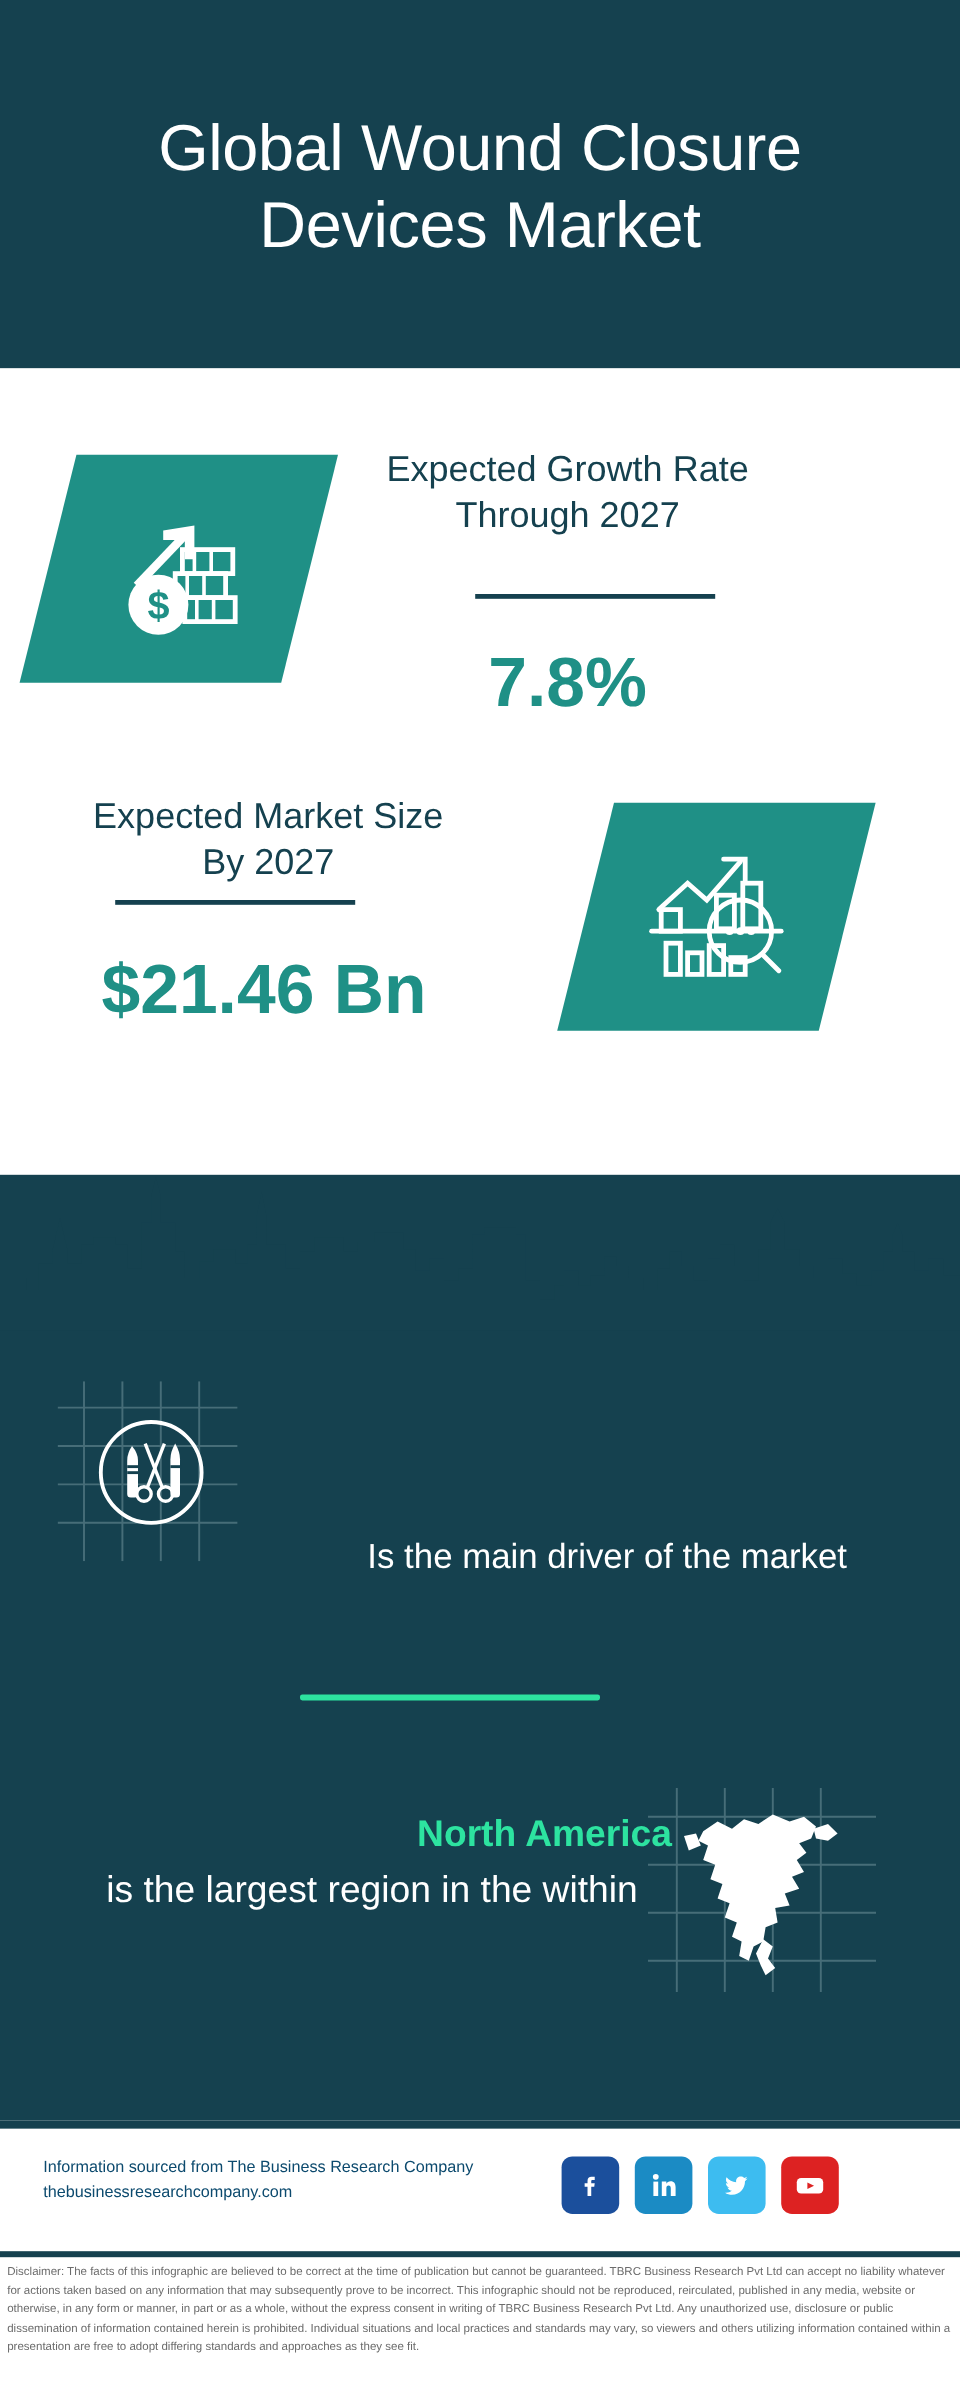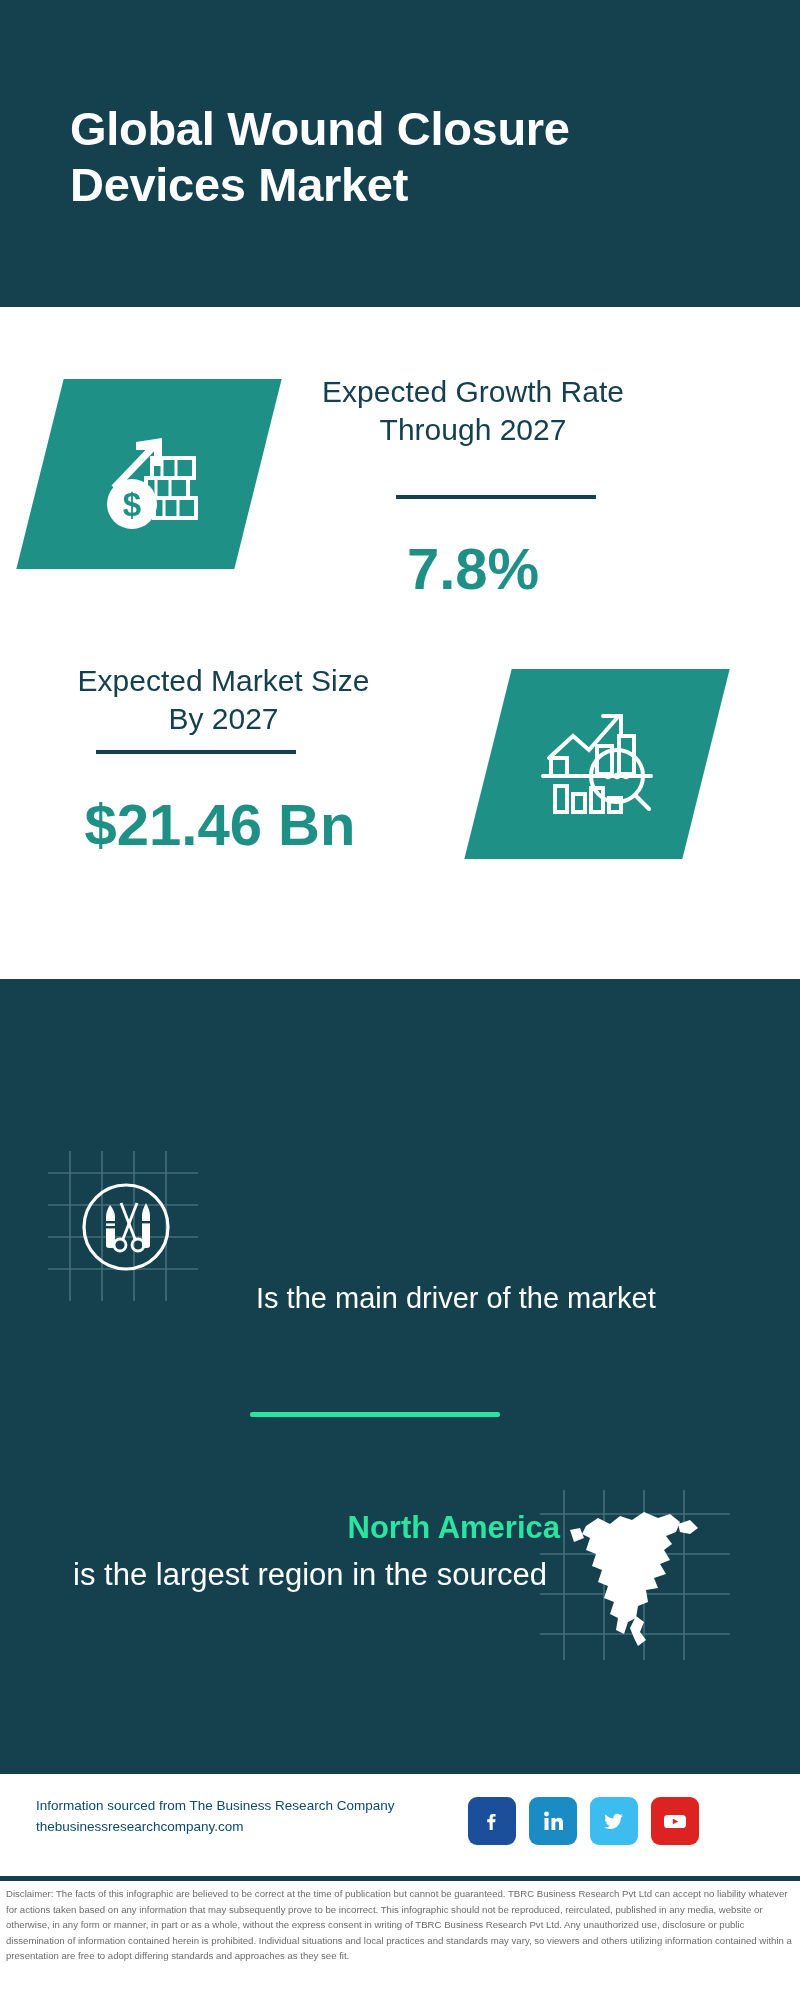--- a/index.html
+++ b/index.html
@@ -25,24 +25,24 @@
     top: 0; left: 0;
     width: 800px;
     height: 307px;
     background: #15414f;
     display: flex;
     align-items: center;
     justify-content: center;
   }
   .header-title {
     color: #ffffff;
-    font-size: 47px;
-    font-weight: bold;
+    font-size: 54px;
+    font-weight: normal;
     line-height: 1.18;
-    text-align: left;
+    text-align: center;
     letter-spacing: -0.3px;
     width: 660px;
     padding-top: 6px;
   }
 
   
   .white-zone {
     position: absolute;
     top: 307px; left: 0;
     width: 800px;
@@ -149,20 +149,21 @@
     line-height: 1.3;
     text-align: center;
   }
   .driver-sub {
     position: absolute;
     left: 256px; top: 1280px;
     width: 500px;
     color: #ffffff;
     font-size: 29px;
     line-height: 1.3;
+    text-align: center;
   }
   .green-rule {
     position: absolute;
     left: 250px; top: 1412px;
     width: 250px; height: 5px;
     background: #2de3a0;
     border-radius: 2px;
   }
 
   
@@ -380,21 +381,21 @@
 
       <path d="M98 52 q4 7 4 13 l0 29 q0 3 -3 3 l-2 0 q-3 0 -3 -3 l0 -29 q0 -6 4 -13 z" fill="#ffffff"></path>
       <rect x="94" y="70" width="9" height="2.4" fill="#15414f"></rect>
     </svg>
   </div>
 
   <div class="driver-sub">Is the main driver of the market</div>
   <div class="green-rule"></div>
 
   <div class="region-heading">North America</div>
-  <div class="region-sub">is the largest region in the sourced</div>
+  <div class="region-sub">is the largest region in the within</div>
 
   <div class="map-wrap">
     <svg class="grid-box" width="190" height="170" viewBox="0 0 190 170">
       <g>
         <line x1="24" y1="0" x2="24" y2="170"></line>
         <line x1="64" y1="0" x2="64" y2="170"></line>
         <line x1="104" y1="0" x2="104" y2="170"></line>
         <line x1="144" y1="0" x2="144" y2="170"></line>
         <line x1="0" y1="24" x2="190" y2="24"></line>
         <line x1="0" y1="64" x2="190" y2="64"></line>

